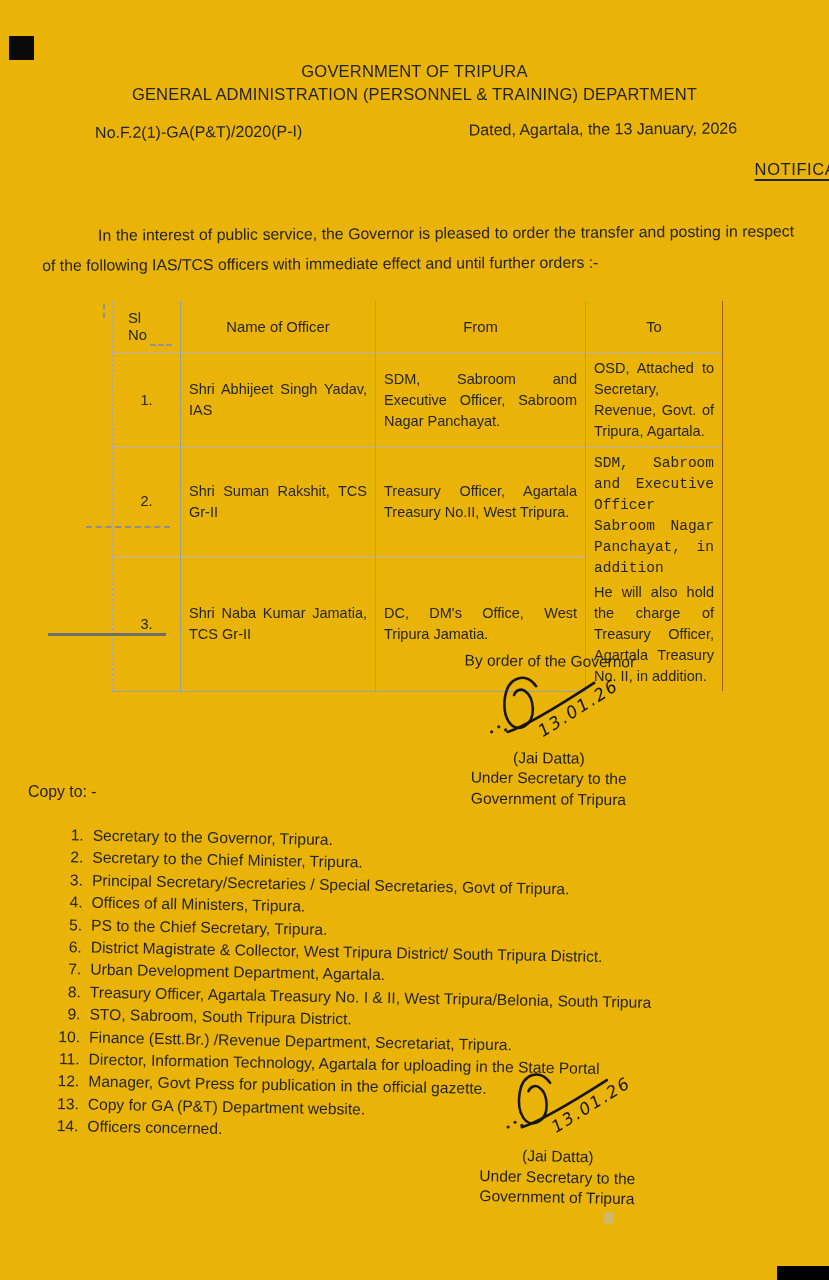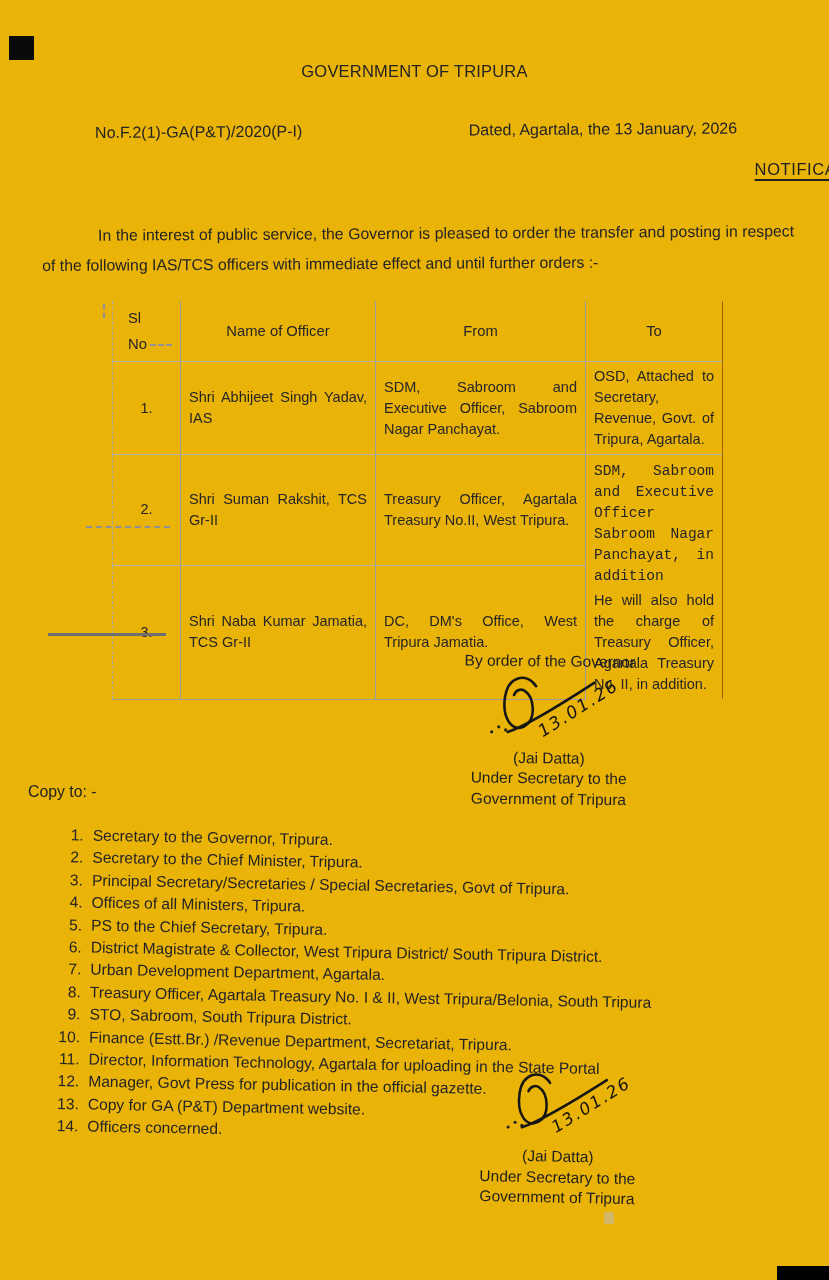--- a/index.html
+++ b/index.html
@@ -37,21 +37,21 @@
   .ttable td,.ttable th{
     border-left:1px solid #9d9d9d;border-top:1px solid #b5b5b5;
     padding:4px 8px;font-weight:normal;vertical-align:middle;
     overflow:hidden;
   }
   .ttable .col-sl{width:68px;}
   .ttable .col-name{width:195px;}
   .ttable .col-from{width:210px;}
   .ttable .col-to{width:137px;}
   .ttable tr.hrow th{border-top:none;height:44px;font-size:14.8px;}
-  .ttable tr.hrow th:first-child{text-align:left;padding-left:15px;word-spacing:34px;line-height:26px;}
+  .ttable tr.hrow th:first-child{text-align:left;padding-left:15px;word-spacing:34px;line-height:17px;}
   .ttable th.c{}
   .ttable td.first,.ttable th.first{border-left:1px dashed #a9a9a9;}
   .ttable td.last,.ttable th.last{border-right:1px solid #a16207;}
   .ttable tr.brow td{border-bottom:1px solid #9d9d9d;}
   .cell-sl{text-align:center;}
   .cell-name,.cell-from,.cell-to{text-align:justify;}
   .to-merged{vertical-align:top !important;padding-top:6px !important;}
   .to-part1{margin-bottom:3px;font-family:Liberation Mono, monospace;}
   
   .dash-a{left:86px;top:526px;width:84px;border-top:2px dashed #8f8f8f;}
@@ -82,20 +82,21 @@
   .corner-tl{left:9px;top:36px;width:25px;height:24px;background:#0a0a0a;}
 </style>
 </head>
 <body>
 
 <div class="page">
 
   <div class="abs corner-tl"></div>
 
   <div class="abs hdr hdr1">GOVERNMENT OF TRIPURA</div>
+  <div class="abs hdr hdr2">GENERAL ADMINISTRATION (PERSONNEL &amp; TRAINING) DEPARTMENT</div>
 
   <div class="abs refline">
     <span>No.F.2(1)-GA(P&amp;T)/2020(P-I)</span>
     <span>Dated, Agartala, the 13 January, 2026</span>
   </div>
 
   <div class="abs doc-title">
     <span>NOTIFICATION</span>
   </div>
 

